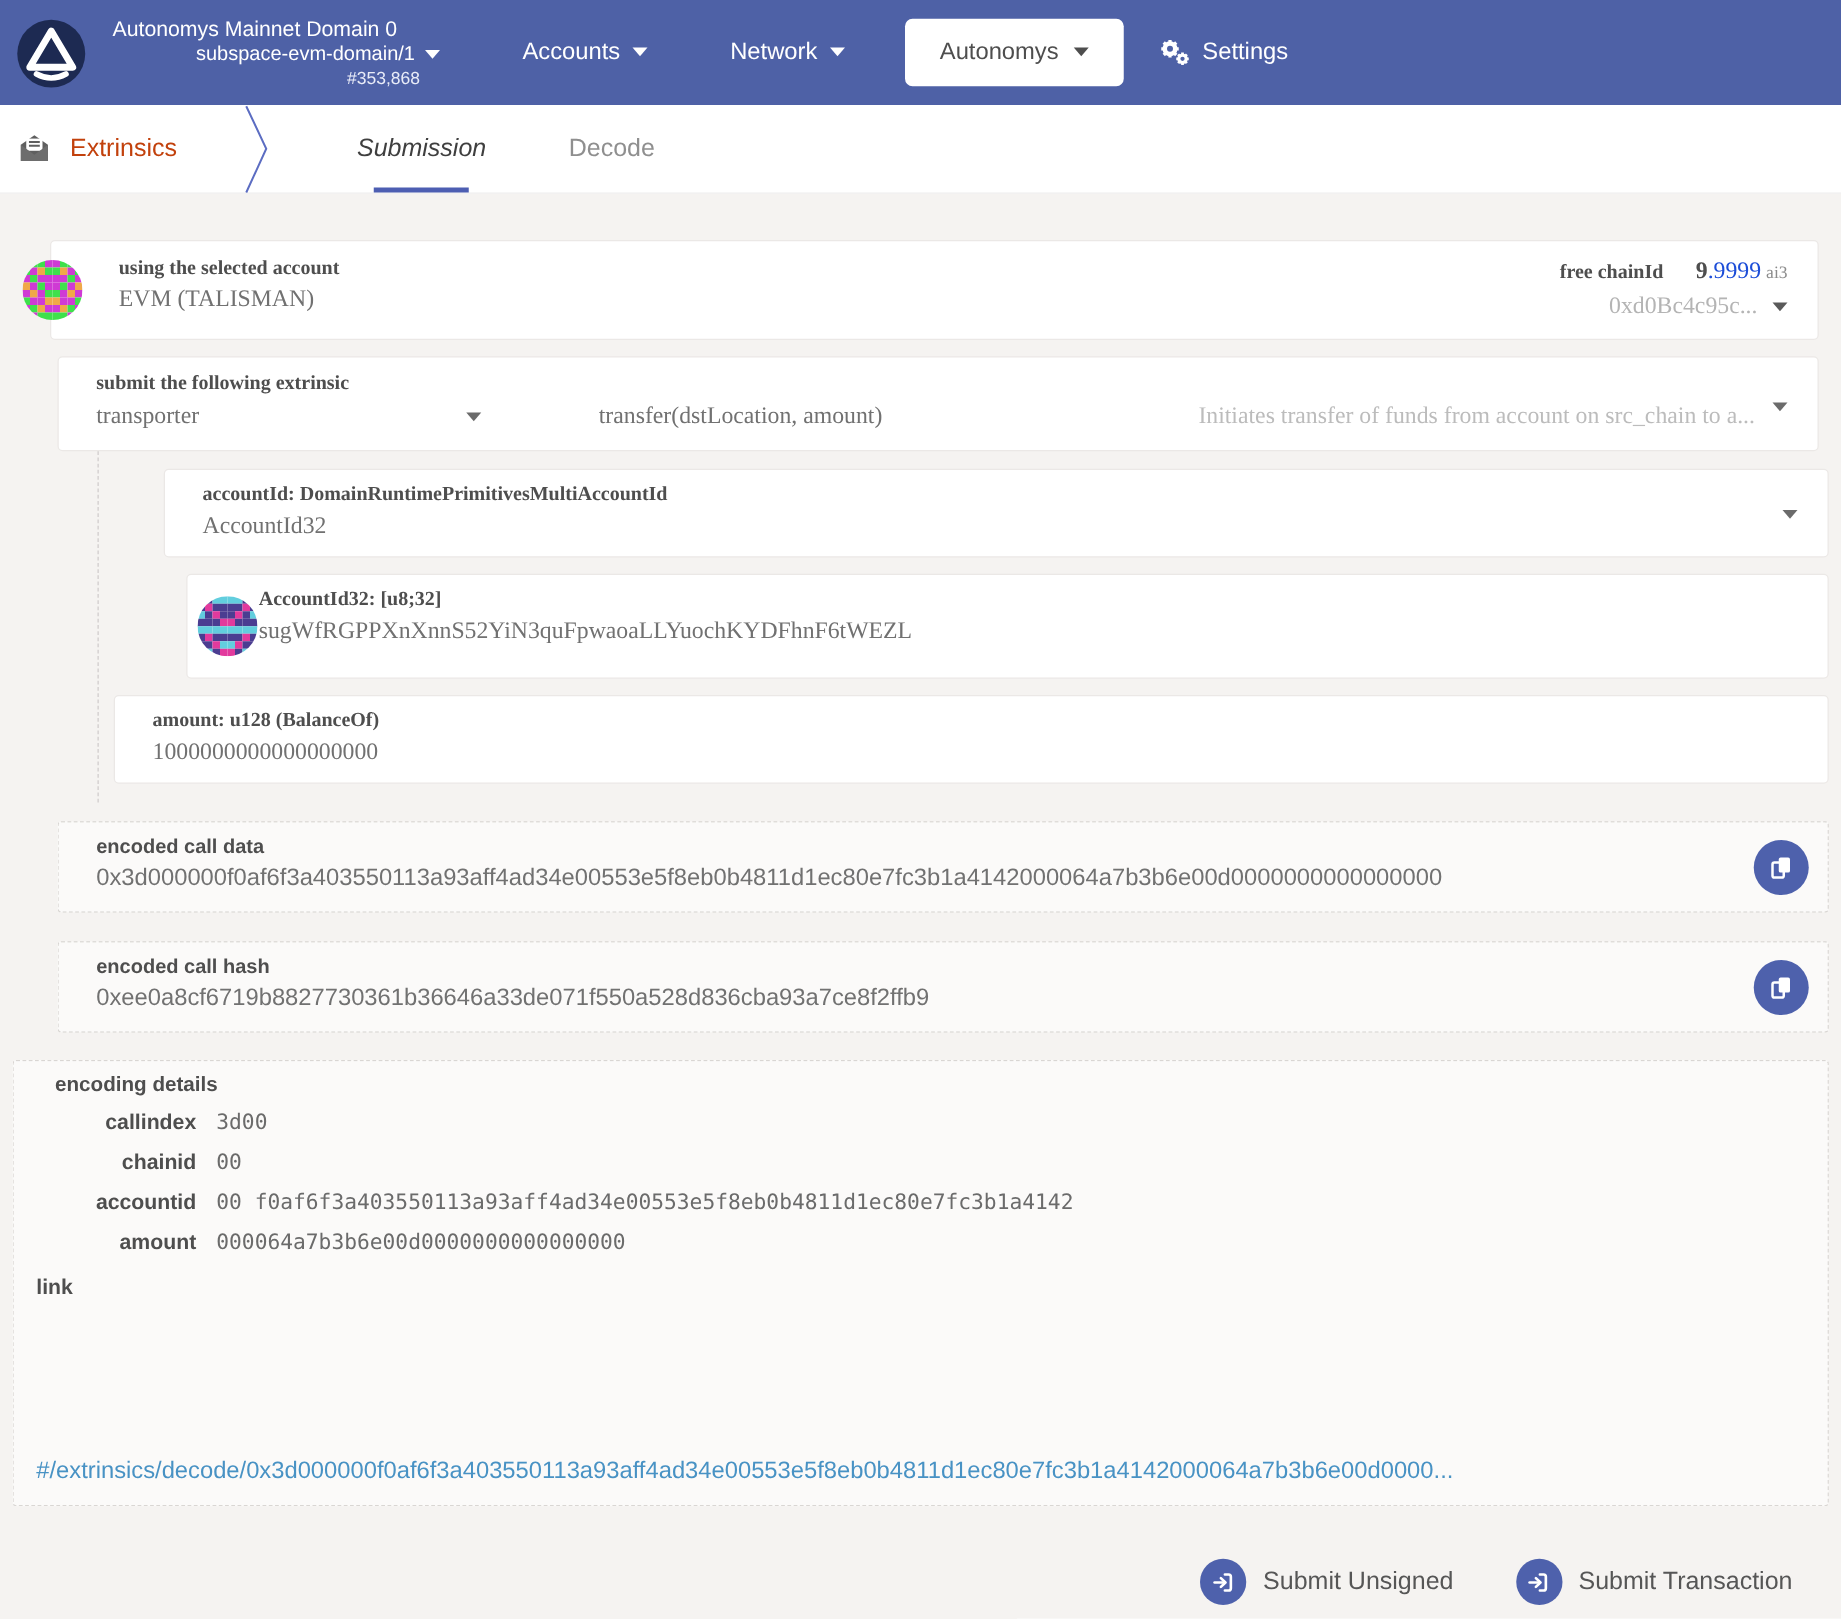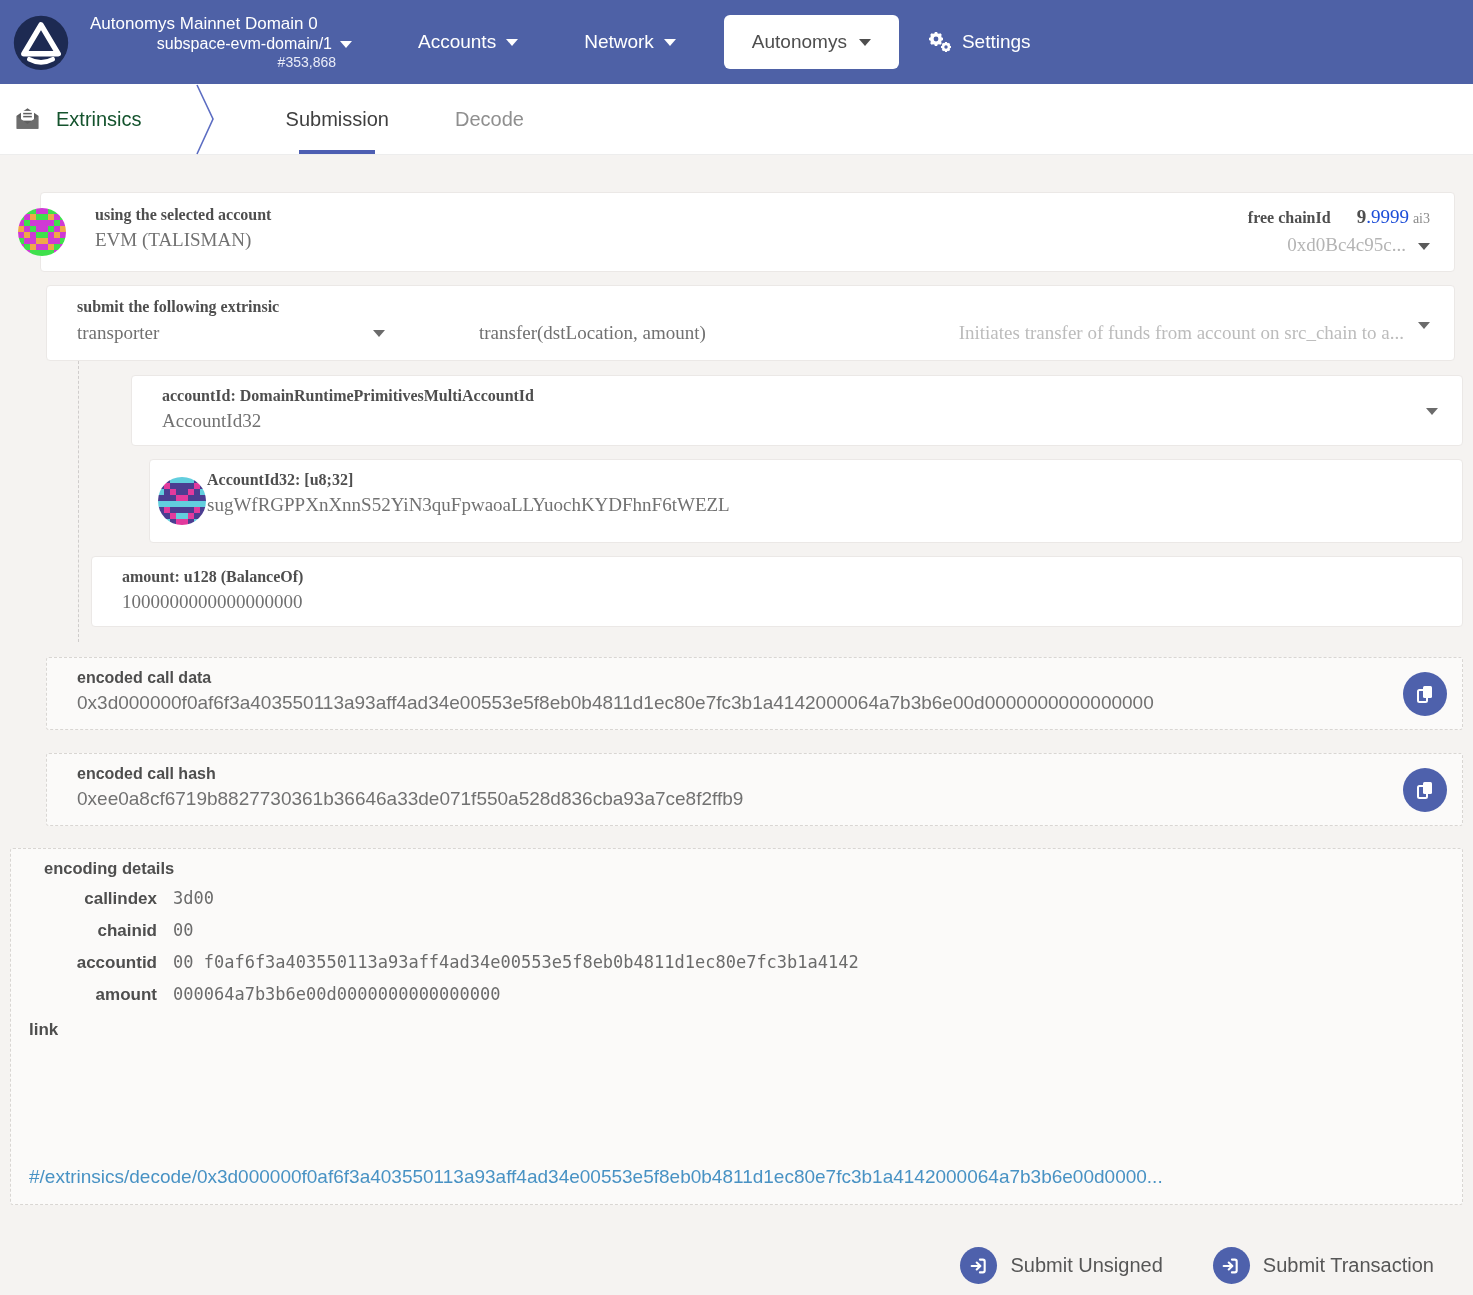--- a/index.html
+++ b/index.html
@@ -26,26 +26,26 @@
   .dev-btn{margin-left:48px; background:#fff; color:#4e4e4e; border:none; border-radius:6px;
     font-size:19px; font-family:inherit; padding:16px 28px; cursor:pointer;}
   .dev-btn .caret{margin-left:12px; color:#4e4e4e;}
   .settings{display:flex; align-items:center; margin-left:28px; cursor:pointer; font-size:19px;}
   .settings svg{margin-right:8px;}
 
   
   .tabbar{height:71px; background:#fff; display:flex; align-items:stretch; border-bottom:1px solid #ededed;}
   .section-head{display:flex; align-items:center; padding-left:14px;}
   .section-head svg{flex:0 0 auto;}
-  .section-title{font-size:20px; color:#14532d; margin-left:15px;}
+  .section-title{font-size:20px; color:#c2410c; margin-left:15px;}
   .chev-sep{margin-left:50px; height:71px;}
   .tabs{display:flex; align-items:stretch; margin-left:60px;}
   .tab{display:flex; align-items:center; padding:0 8px; margin-right:50px; font-size:20px;
     color:#8f8f8f; cursor:pointer; position:relative;}
-  .tab.active{color:#3f3f3f;}
+  .tab.active{color:#3f3f3f;font-style:italic;}
   .tab.active::after{content:""; position:absolute; left:18%; right:18%; bottom:0; height:4px;
     background:var(--tab-underline);}
 
   
   .content{background:var(--page-bg); height:1140px; padding-top:37px;}
 
   .card{background:#fff; border:1px solid #ebe8e6; border-radius:4px;font-family:Liberation Serif, serif;}
   .fld-label{font-size:16px; font-weight:bold; color:#4e4e4e;}
   .fld-value{font-size:19px; color:#717171; margin-top:5px; white-space:nowrap;}
 

